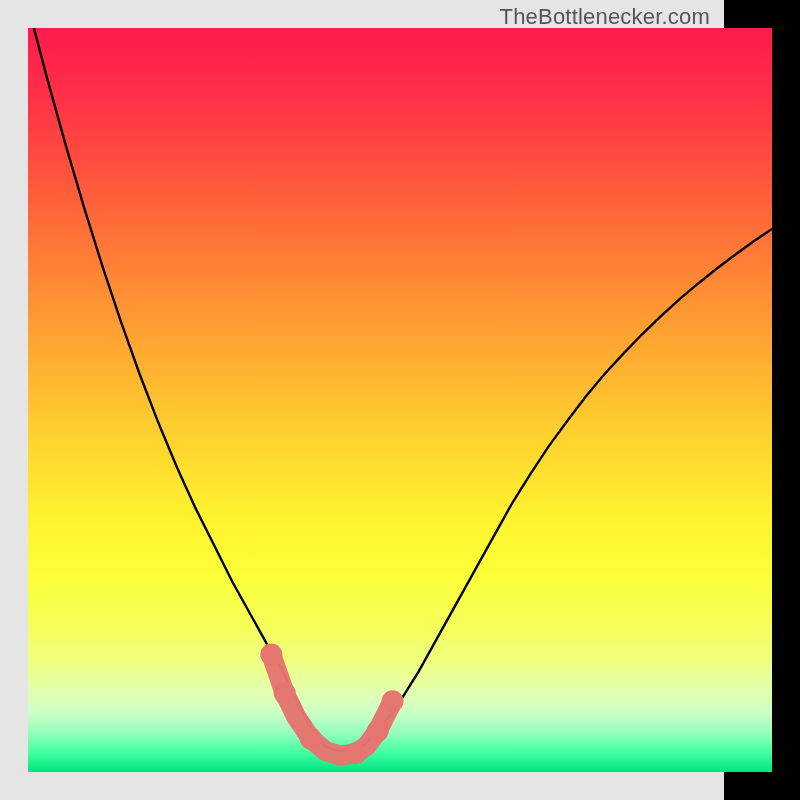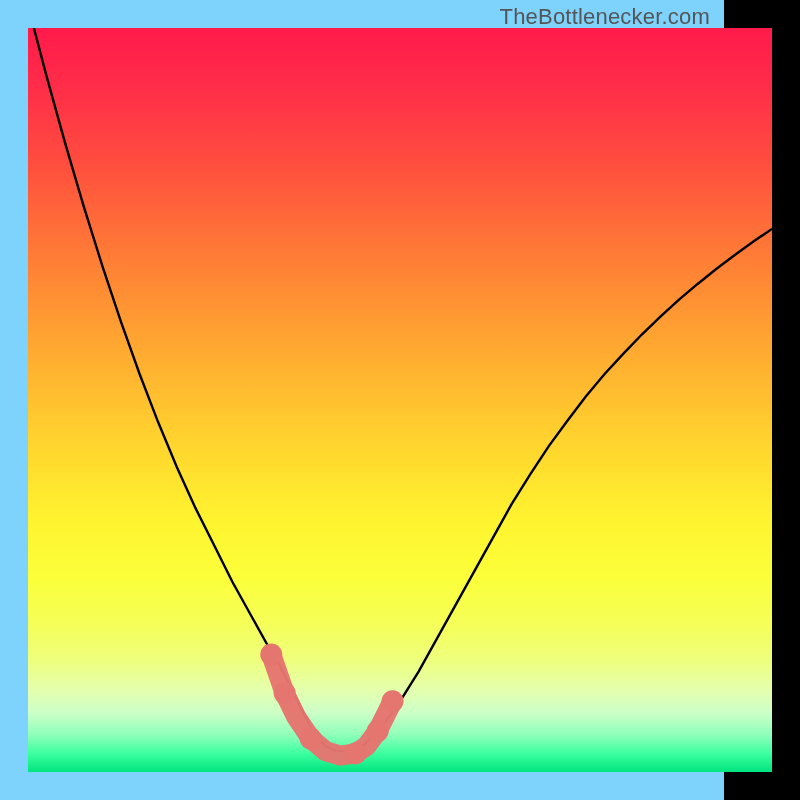--- a/index.html
+++ b/index.html
@@ -10,21 +10,21 @@
     overflow: hidden;
     background: #000;
     font-family: Arial, Helvetica, sans-serif;
   }
   .frame {
     position: absolute;
     top: 0;
     left: 0;
     width: 724px;
     height: 800px;
-    background: #7dd3fc;
+    background: #e5e5e5;
   }
   .plot {
     position: absolute;
     top: 28px;
     left: 28px;
     width: 744px;
     height: 744px;
     overflow: hidden;
   }
   .watermark {

